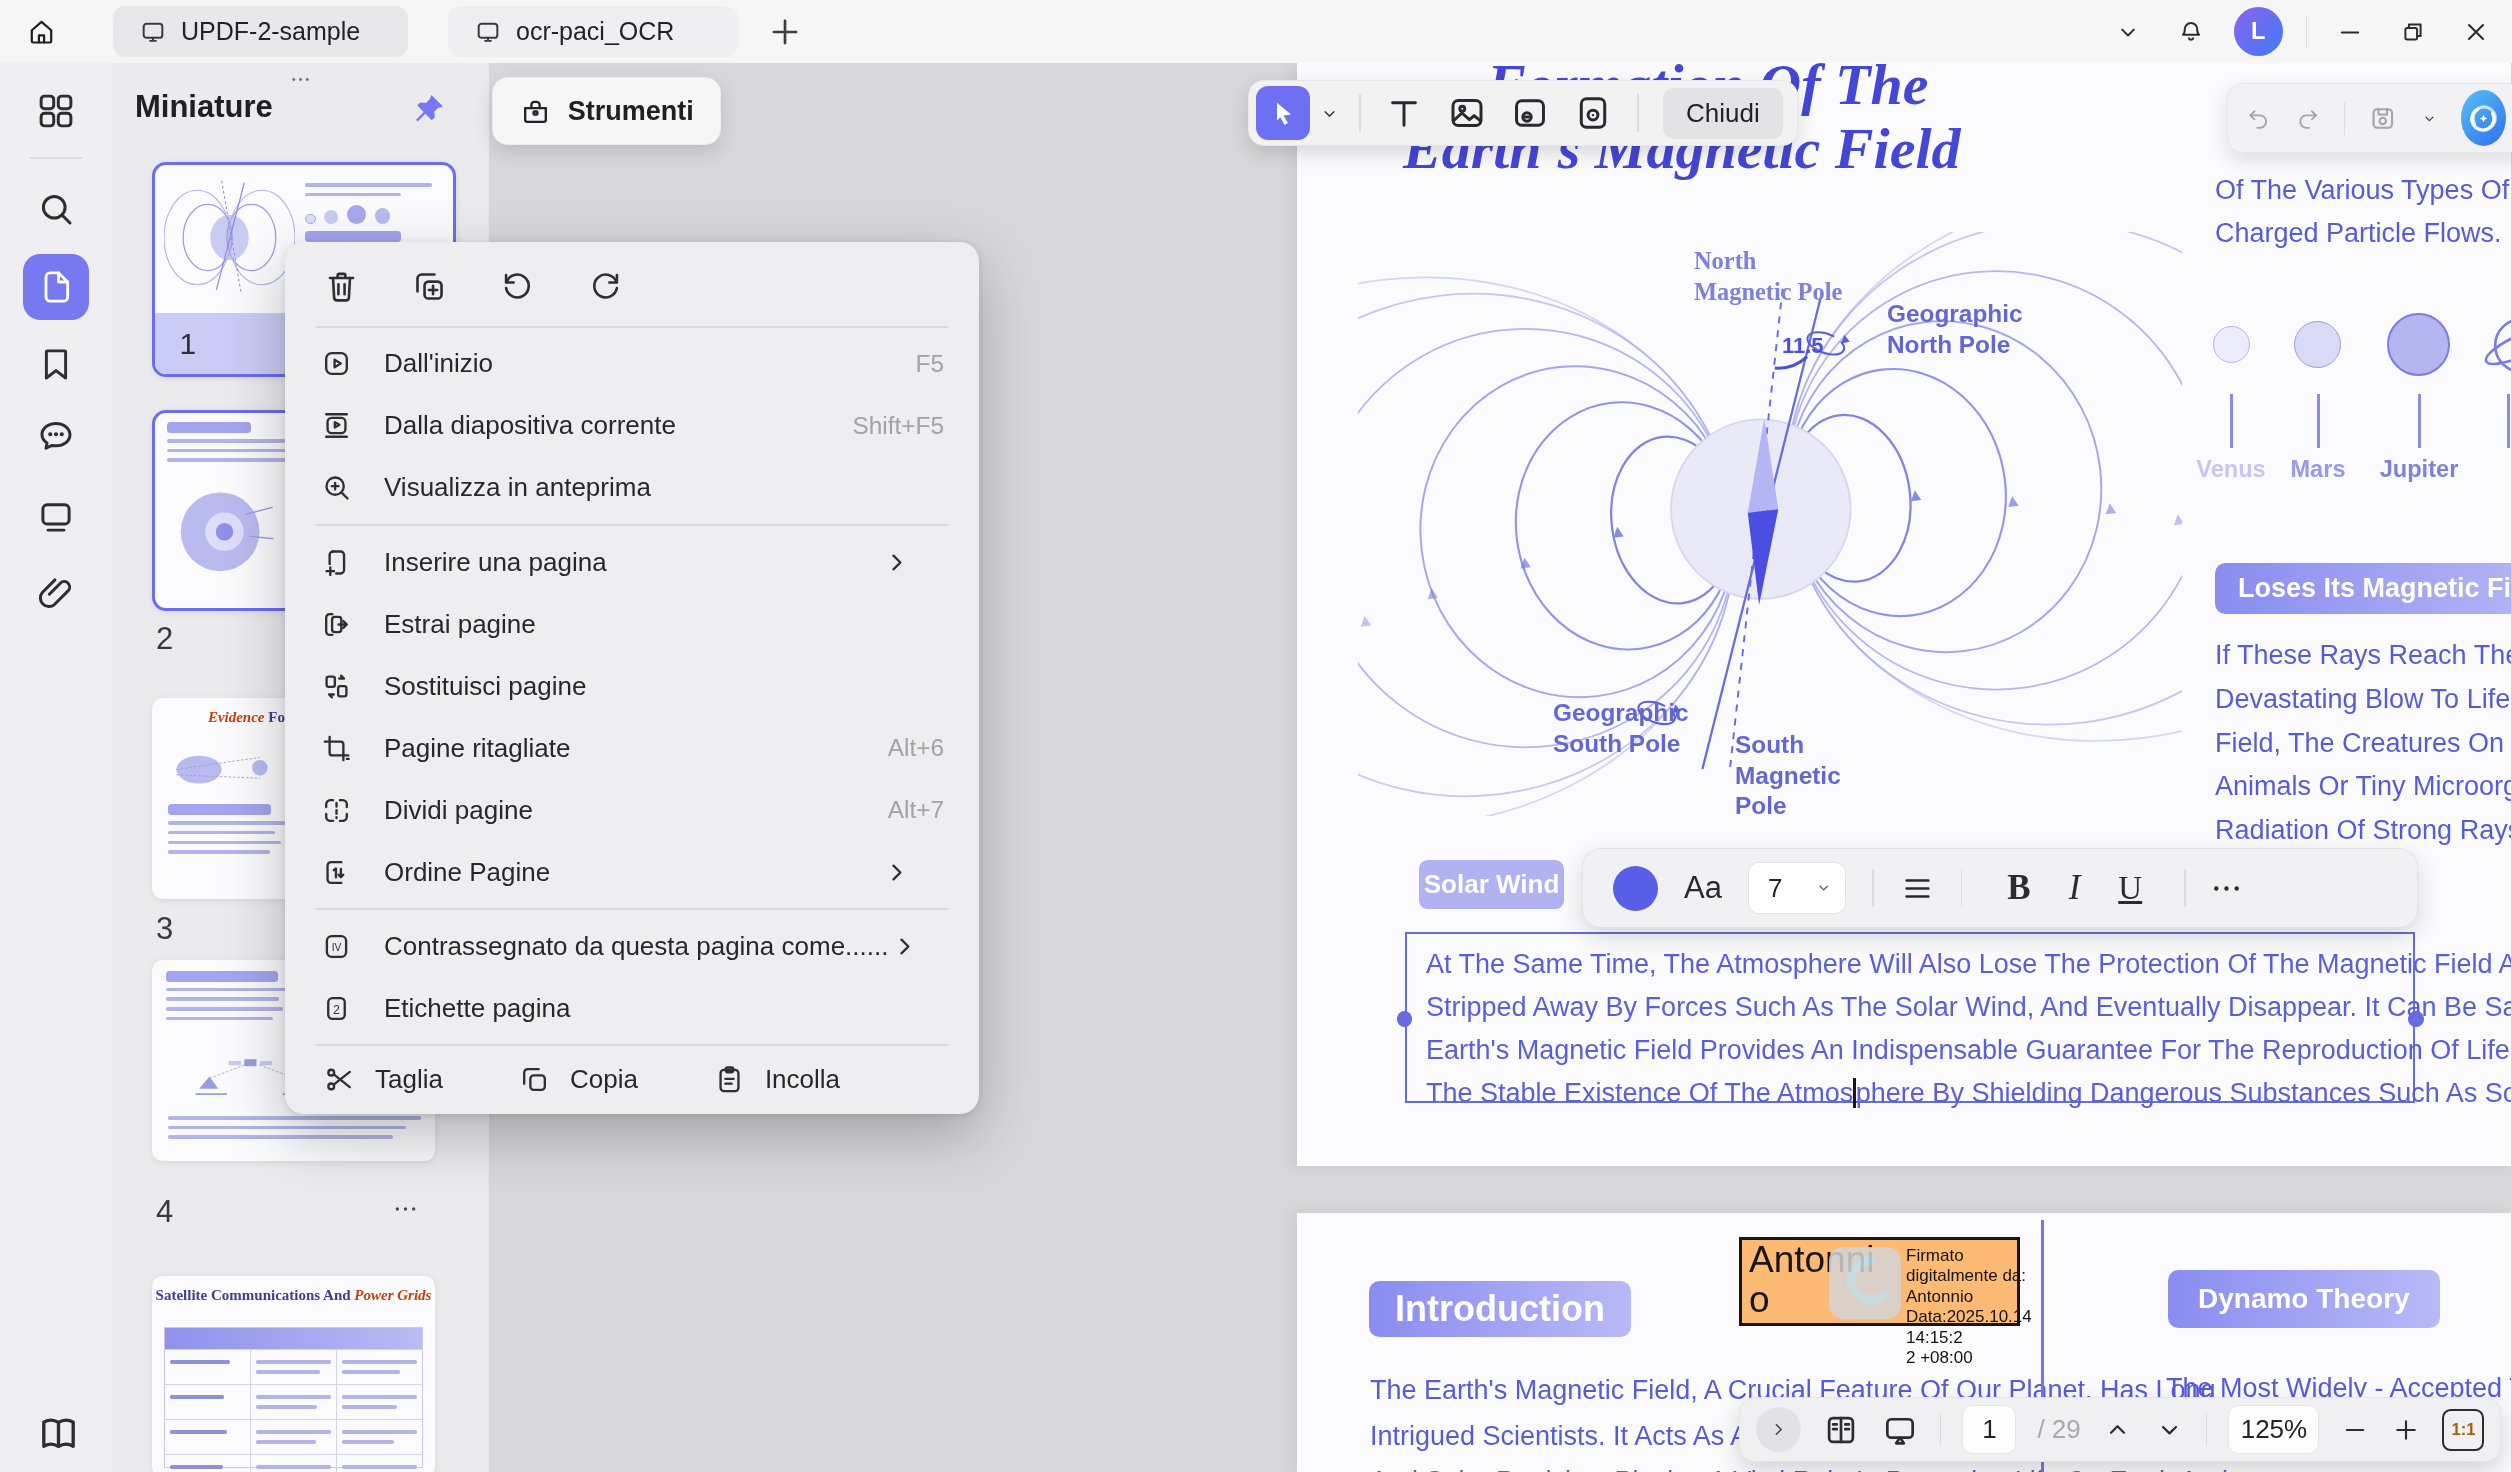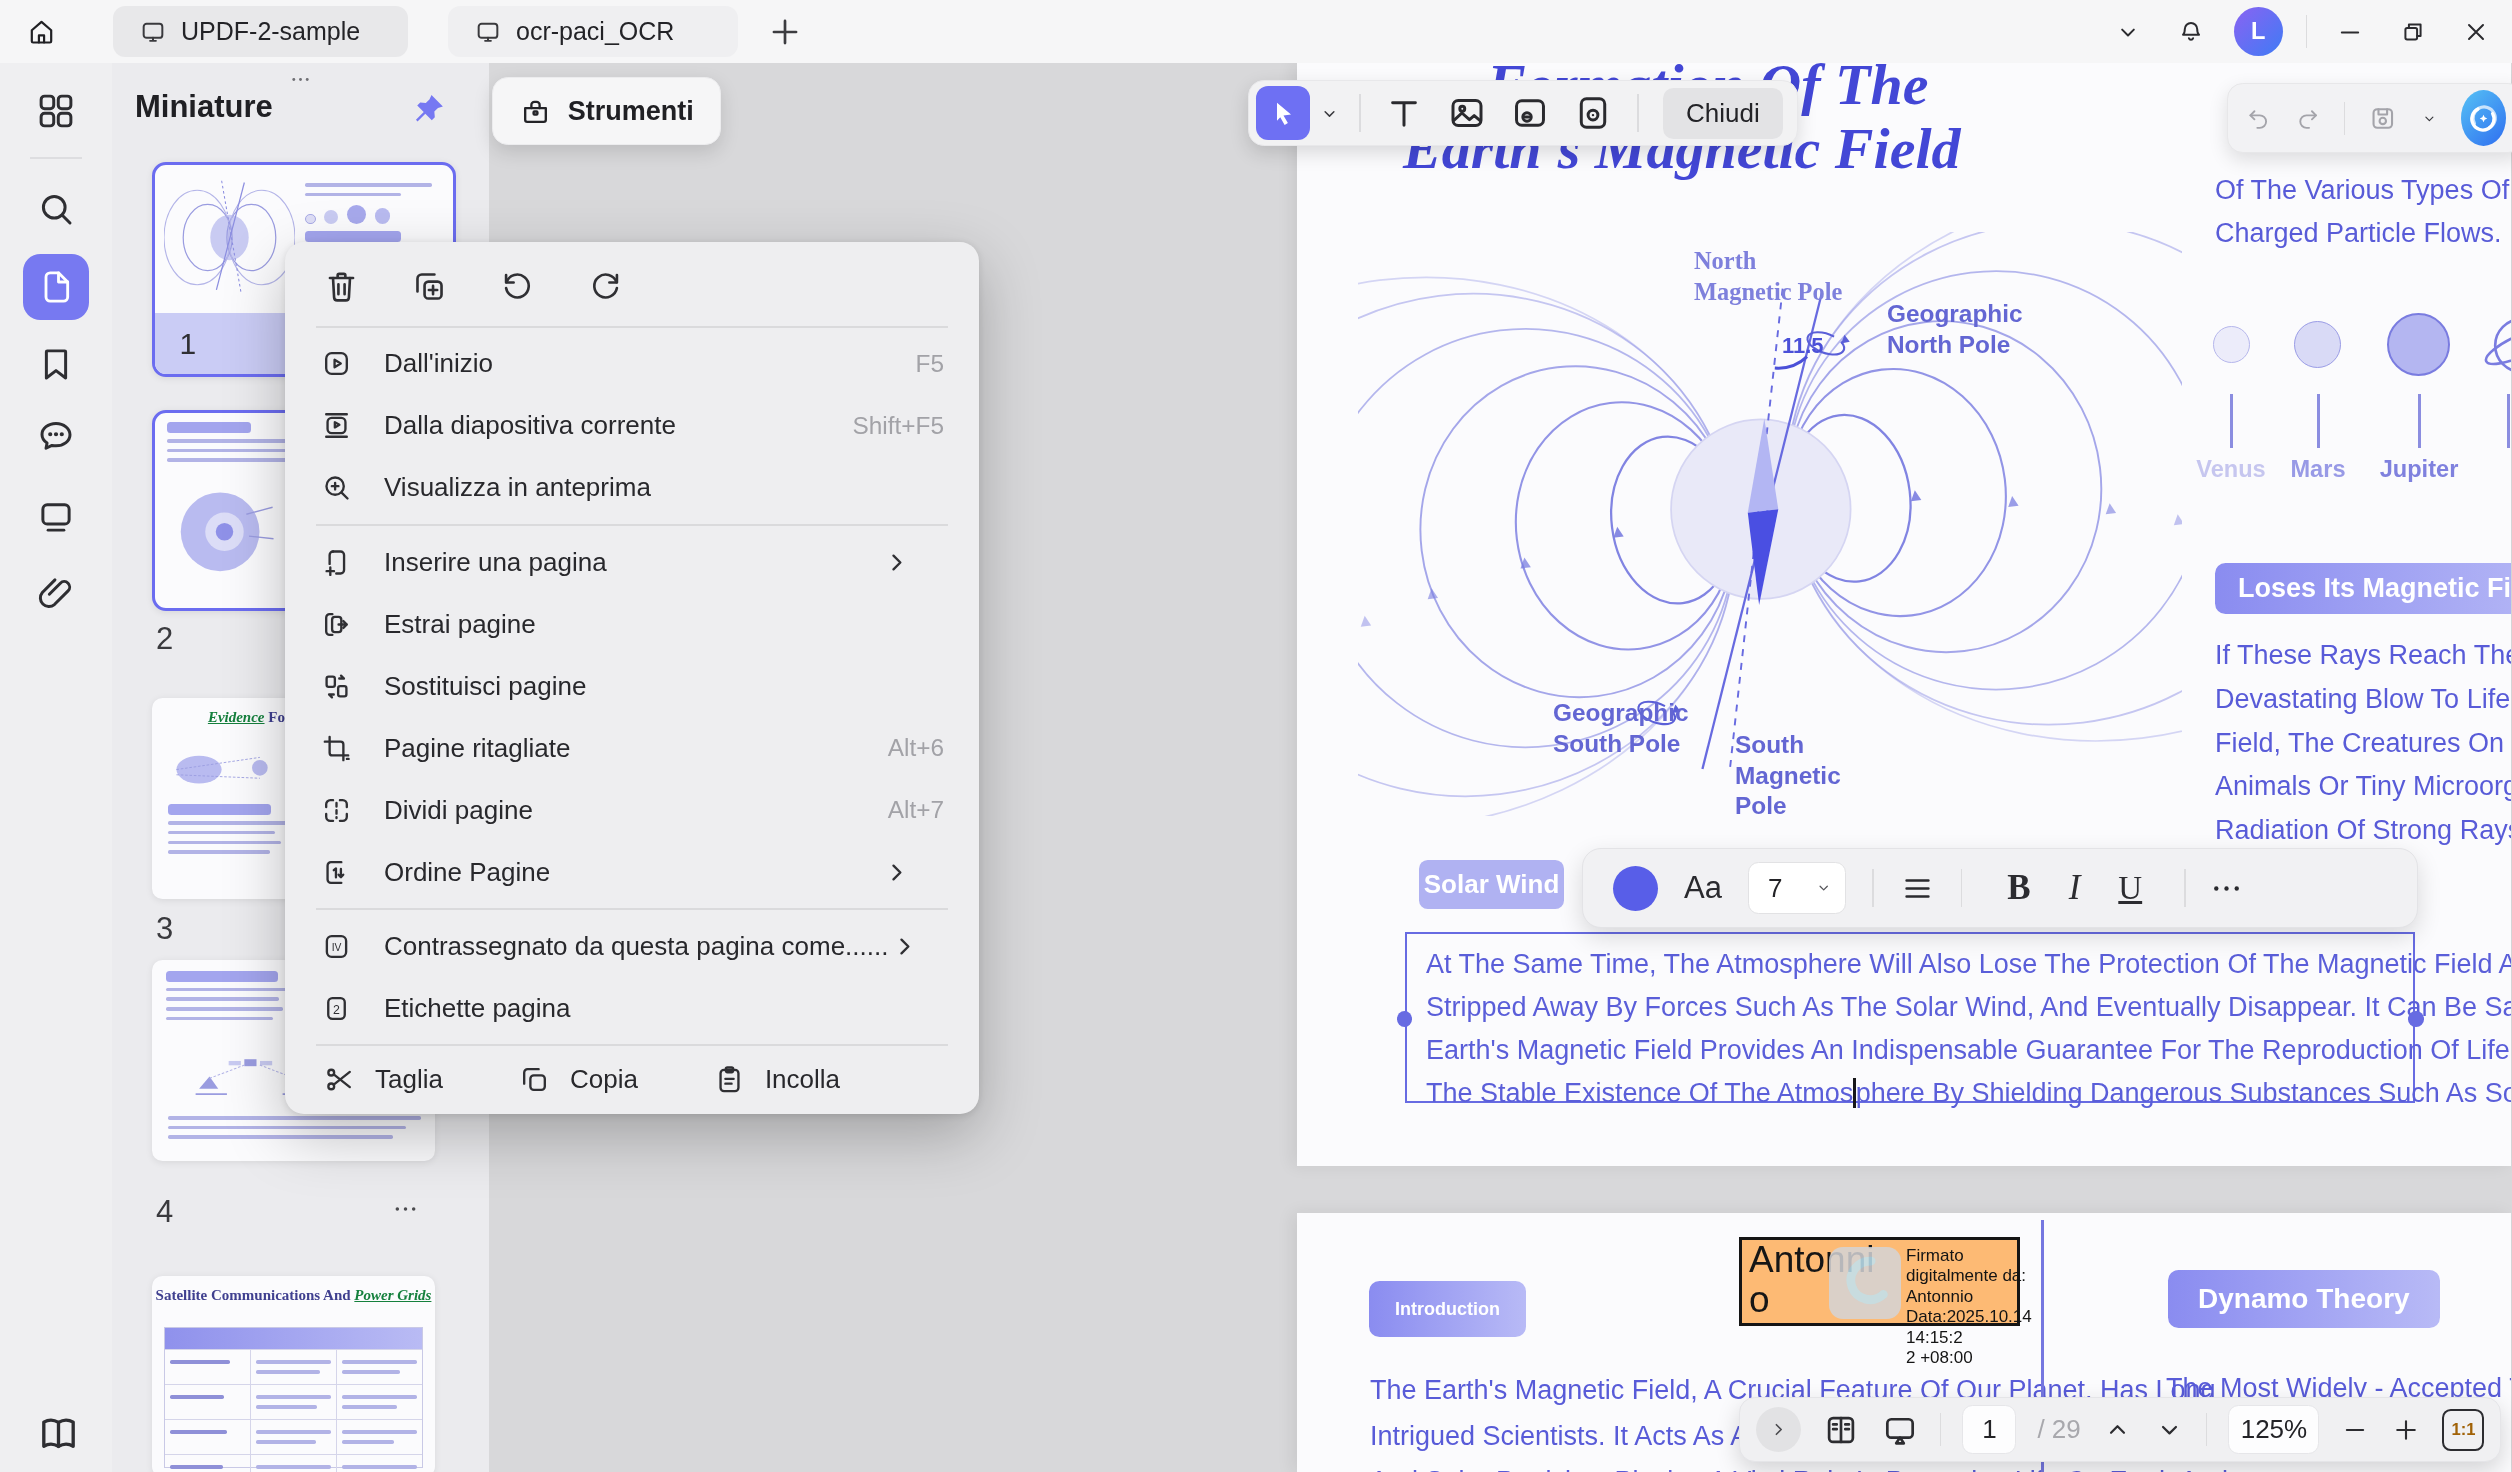--- a/index.html
+++ b/index.html
@@ -36,21 +36,21 @@
   .panel-dots { position:absolute; left:0; right:0; top:5.2px; text-align:center; color:#6f6f74; }
   .panel-title { position:absolute; left:23px; top:26px; font-size:31px; font-weight:bold; color:#202024; }
   .panel-pin { position:absolute; right:42px; top:28px; width:38px; height:38px; color:#7678f2; }
   .tcard { position:absolute; background:#fbfbfd; border-radius:10.5px; overflow:hidden; box-shadow:0 1.7px 7px rgba(0,0,0,.08); }
   .tcard-sel { border:3.5px solid #6b6cf0; border-radius:14px; }
   .tnum { position:absolute; font-size:31px; color:#3a3a3e; }
   .mln { height:3.5px; background:#b2b3e6; border-radius:1.7px; margin:6.1px 0; }
   .mbadge { height:11.3px; background:#a3a5ee; border-radius:3.5px; }
   .tstrip { position:absolute; left:0; right:0; bottom:0; height:61px; background:#caccf5; display:flex; align-items:center; padding-left:24.4px; font-size:30px; color:#2f2f33; }
   .mini-h3 { font-family:"Liberation Serif",serif; font-size:15px; color:#3f3f8f; text-align:center; margin-top:10.5px; font-weight:bold; }
-  .mini-h3 .it { font-style:italic; color:#15803d;text-decoration:underline; }
+  .mini-h3 .it { font-style:italic; color:#c2410c; }
   .mini-table { position:absolute; left:12.2px; right:12.2px; top:51px; bottom:8.7px; border:0.9px solid #c9c9e6; }
   .mini-th { height:21px; background:linear-gradient(90deg,#8f91ec,#b9bbf4); }
   .mini-tr { height:35px; border-top:0.9px solid #d5d5ea; display:flex; }
   .mini-td { flex:1; border-left:0.9px solid #d5d5ea; padding:4.4px 5.2px; }
   .mini-td:first-child { border-left:none; }
 
   
   .docarea { position:absolute; left:488px; top:63px; right:0; bottom:0; background:#d8d8da; overflow:hidden; z-index:10; }
   .pdfpage { position:absolute; left:809px; width:1214px; background:#fbfbfd; overflow:hidden; box-shadow:-5.2px 0 15.7px rgba(0,0,0,.07); }
   .page1 { top:0; height:1103px; }
@@ -579,21 +579,21 @@
       <div class="ln">At The Same Time, The Atmosphere Will Also Lose The Protection Of The Magnetic Field And Be Gradually</div>
       <div class="ln">Stripped Away By Forces Such As The Solar Wind, And Eventually Disappear. It Can Be Said That The</div>
       <div class="ln">Earth's Magnetic Field Provides An Indispensable Guarantee For The Reproduction Of Life On Earth And</div>
       <div class="ln"><span>The Stable Existence Of The Atmos</span><span class="caret"></span><span>phere By Shielding Dangerous Substances Such As Solar Particles.</span></div>
       <div class="handle" style="left:-10.5px; top:77px;"></div>
       <div class="handle" style="right:-10.5px; top:77px;"></div>
     </div>
   </div>
 
   <div class="pdfpage page2">
-    <div class="badge abs" style="left:72px; top:68px; height:56px; padding:0 26px; font-size:18px;">Introduction</div>
+    <div class="badge abs" style="left:72px; top:68px; height:56px; padding:0 26px; font-size:36px;">Introduction</div>
     <div class="sigbox">
       <div class="signame">
           <div>Antonni</div>
           <div>o</div>
         </div>
       <div class="siglogo">
         <svg viewBox="0 0 82 82">
             <path d="M48 16a22 22 0 1 0 14 38" stroke="#bfe3f2" stroke-width="10" fill="none" stroke-linecap="round"></path>
           </svg>
       </div>

